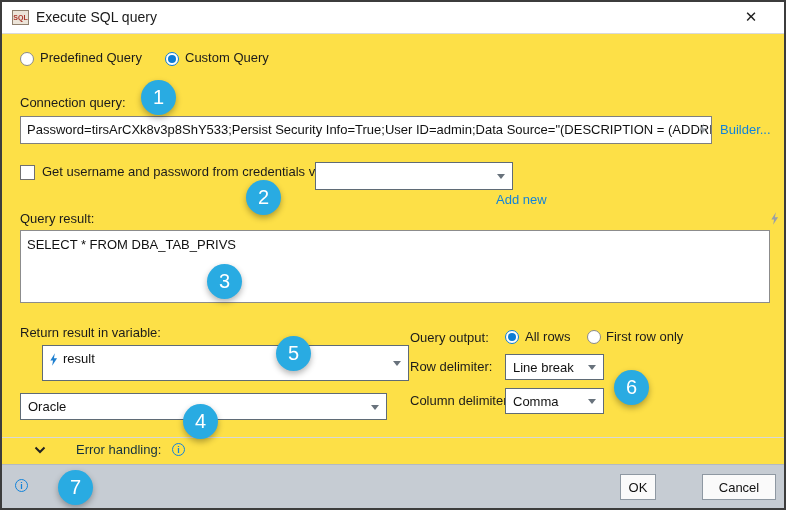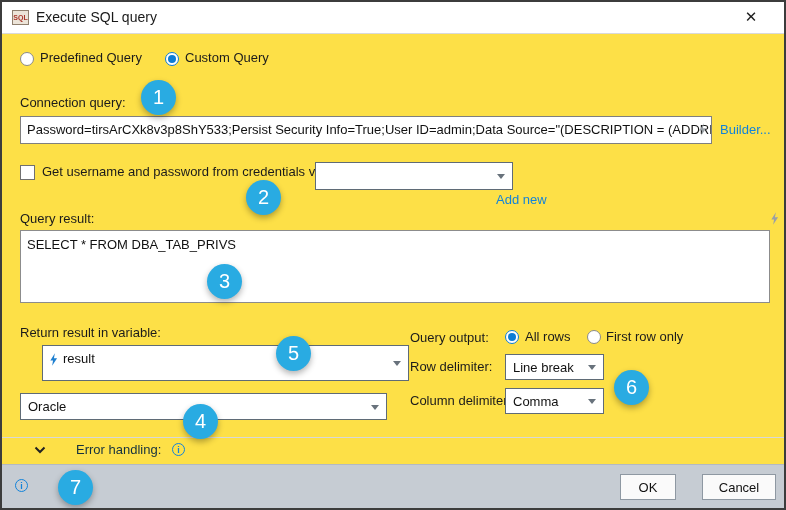--- a/index.html
+++ b/index.html
@@ -99,21 +99,21 @@
 
   <div class="sep" style="top:435px;"></div>
   <svg class="chev" style="left:32px;top:444px;" viewBox="0 0 12 8">
       <polyline points="1.5,1.5 6,6 10.5,1.5" fill="none" stroke="#222" stroke-width="2"></polyline>
     </svg>
   <div class="lbl" style="left:74px;top:440px;color:#14313f;">Error handling:</div>
   <div class="info" style="left:170px;top:441px;">i</div>
 
   <div class="footer"></div>
   <div class="info" style="left:13px;top:477px;">i</div>
-  <div class="btn" style="left:618px;top:472px;width:56px;height:26px;">OK</div>
+  <div class="btn" style="left:618px;top:472px;width:36px;height:26px;">OK</div>
   <div class="btn" style="left:700px;top:472px;width:74px;height:26px;">Cancel</div>
 
   <div class="ann" style="left:139px;top:78px;">1</div>
   <div class="ann" style="left:244px;top:178px;">2</div>
   <div class="ann" style="left:205px;top:262px;">3</div>
   <div class="ann" style="left:181px;top:402px;">4</div>
   <div class="ann" style="left:274px;top:334px;">5</div>
   <div class="ann" style="left:612px;top:368px;">6</div>
   <div class="ann" style="left:56px;top:468px;">7</div>
 

